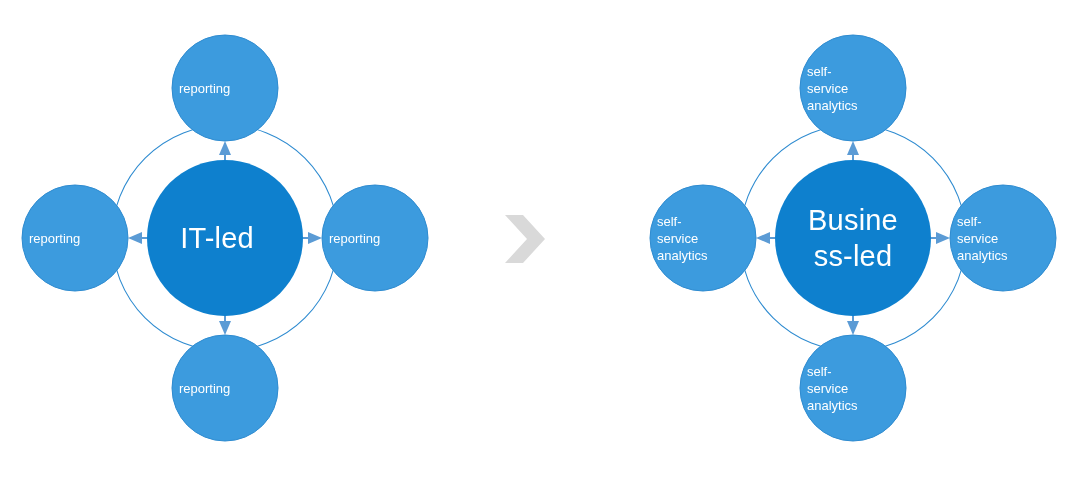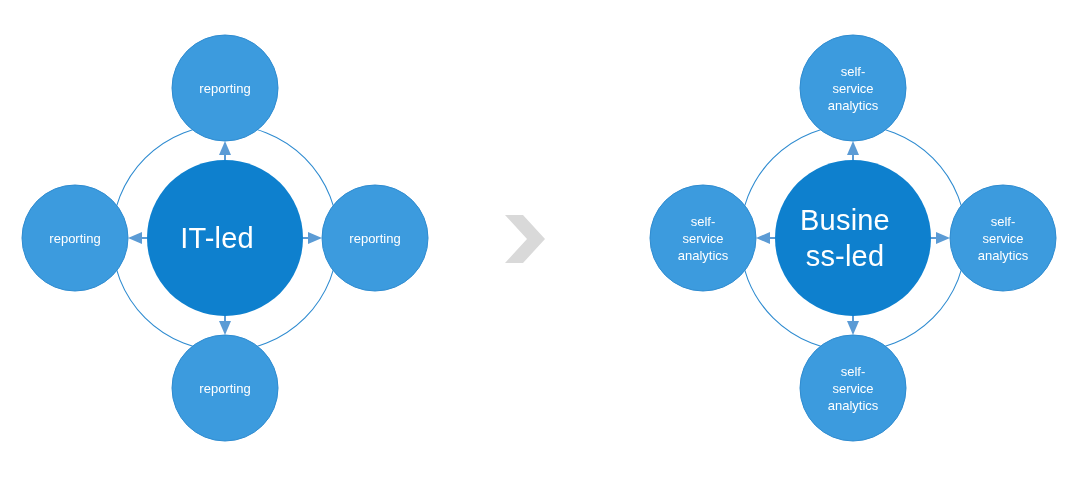--- a/index.html
+++ b/index.html
@@ -62,21 +62,21 @@
     transform: translate(-50%, -50%);
     pointer-events: none;
   }
   .node-label {
     position: absolute;
     color: #ffffff;
     font-family: "Liberation Sans", sans-serif;
     font-size: 13px;
     line-height: 17px;
     font-weight: 400;
-    text-align: center;
+    text-align: left;
     white-space: pre-line;
     transform: translate(-50%, -50%);
     pointer-events: none;
   }
   .chevron {
     position: absolute;
   }
   .chevron polygon {
     fill: #D9D9D9;
   }
@@ -152,21 +152,21 @@
       </g>
 
       <circle class="node-circle" cx="249" cy="88" r="53"></circle>
       <circle class="node-circle" cx="399" cy="238" r="53"></circle>
       <circle class="node-circle" cx="249" cy="388" r="53"></circle>
       <circle class="node-circle" cx="99" cy="238" r="53"></circle>
 
       <circle class="hub-circle" cx="249" cy="238" r="78"></circle>
     </svg>
 
-    <div class="hub-label" style="left:241px; top:238px; width:130px;">Busine
+    <div class="hub-label" style="left:249px; top:238px; width:130px;">Busine
 ss-led</div>
 
     <div class="node-label" style="left:249px; top:88px; width:92px;">self-
 service
 analytics</div>
     <div class="node-label" style="left:399px; top:238px; width:92px;">self-
 service
 analytics</div>
     <div class="node-label" style="left:249px; top:388px; width:92px;">self-
 service

